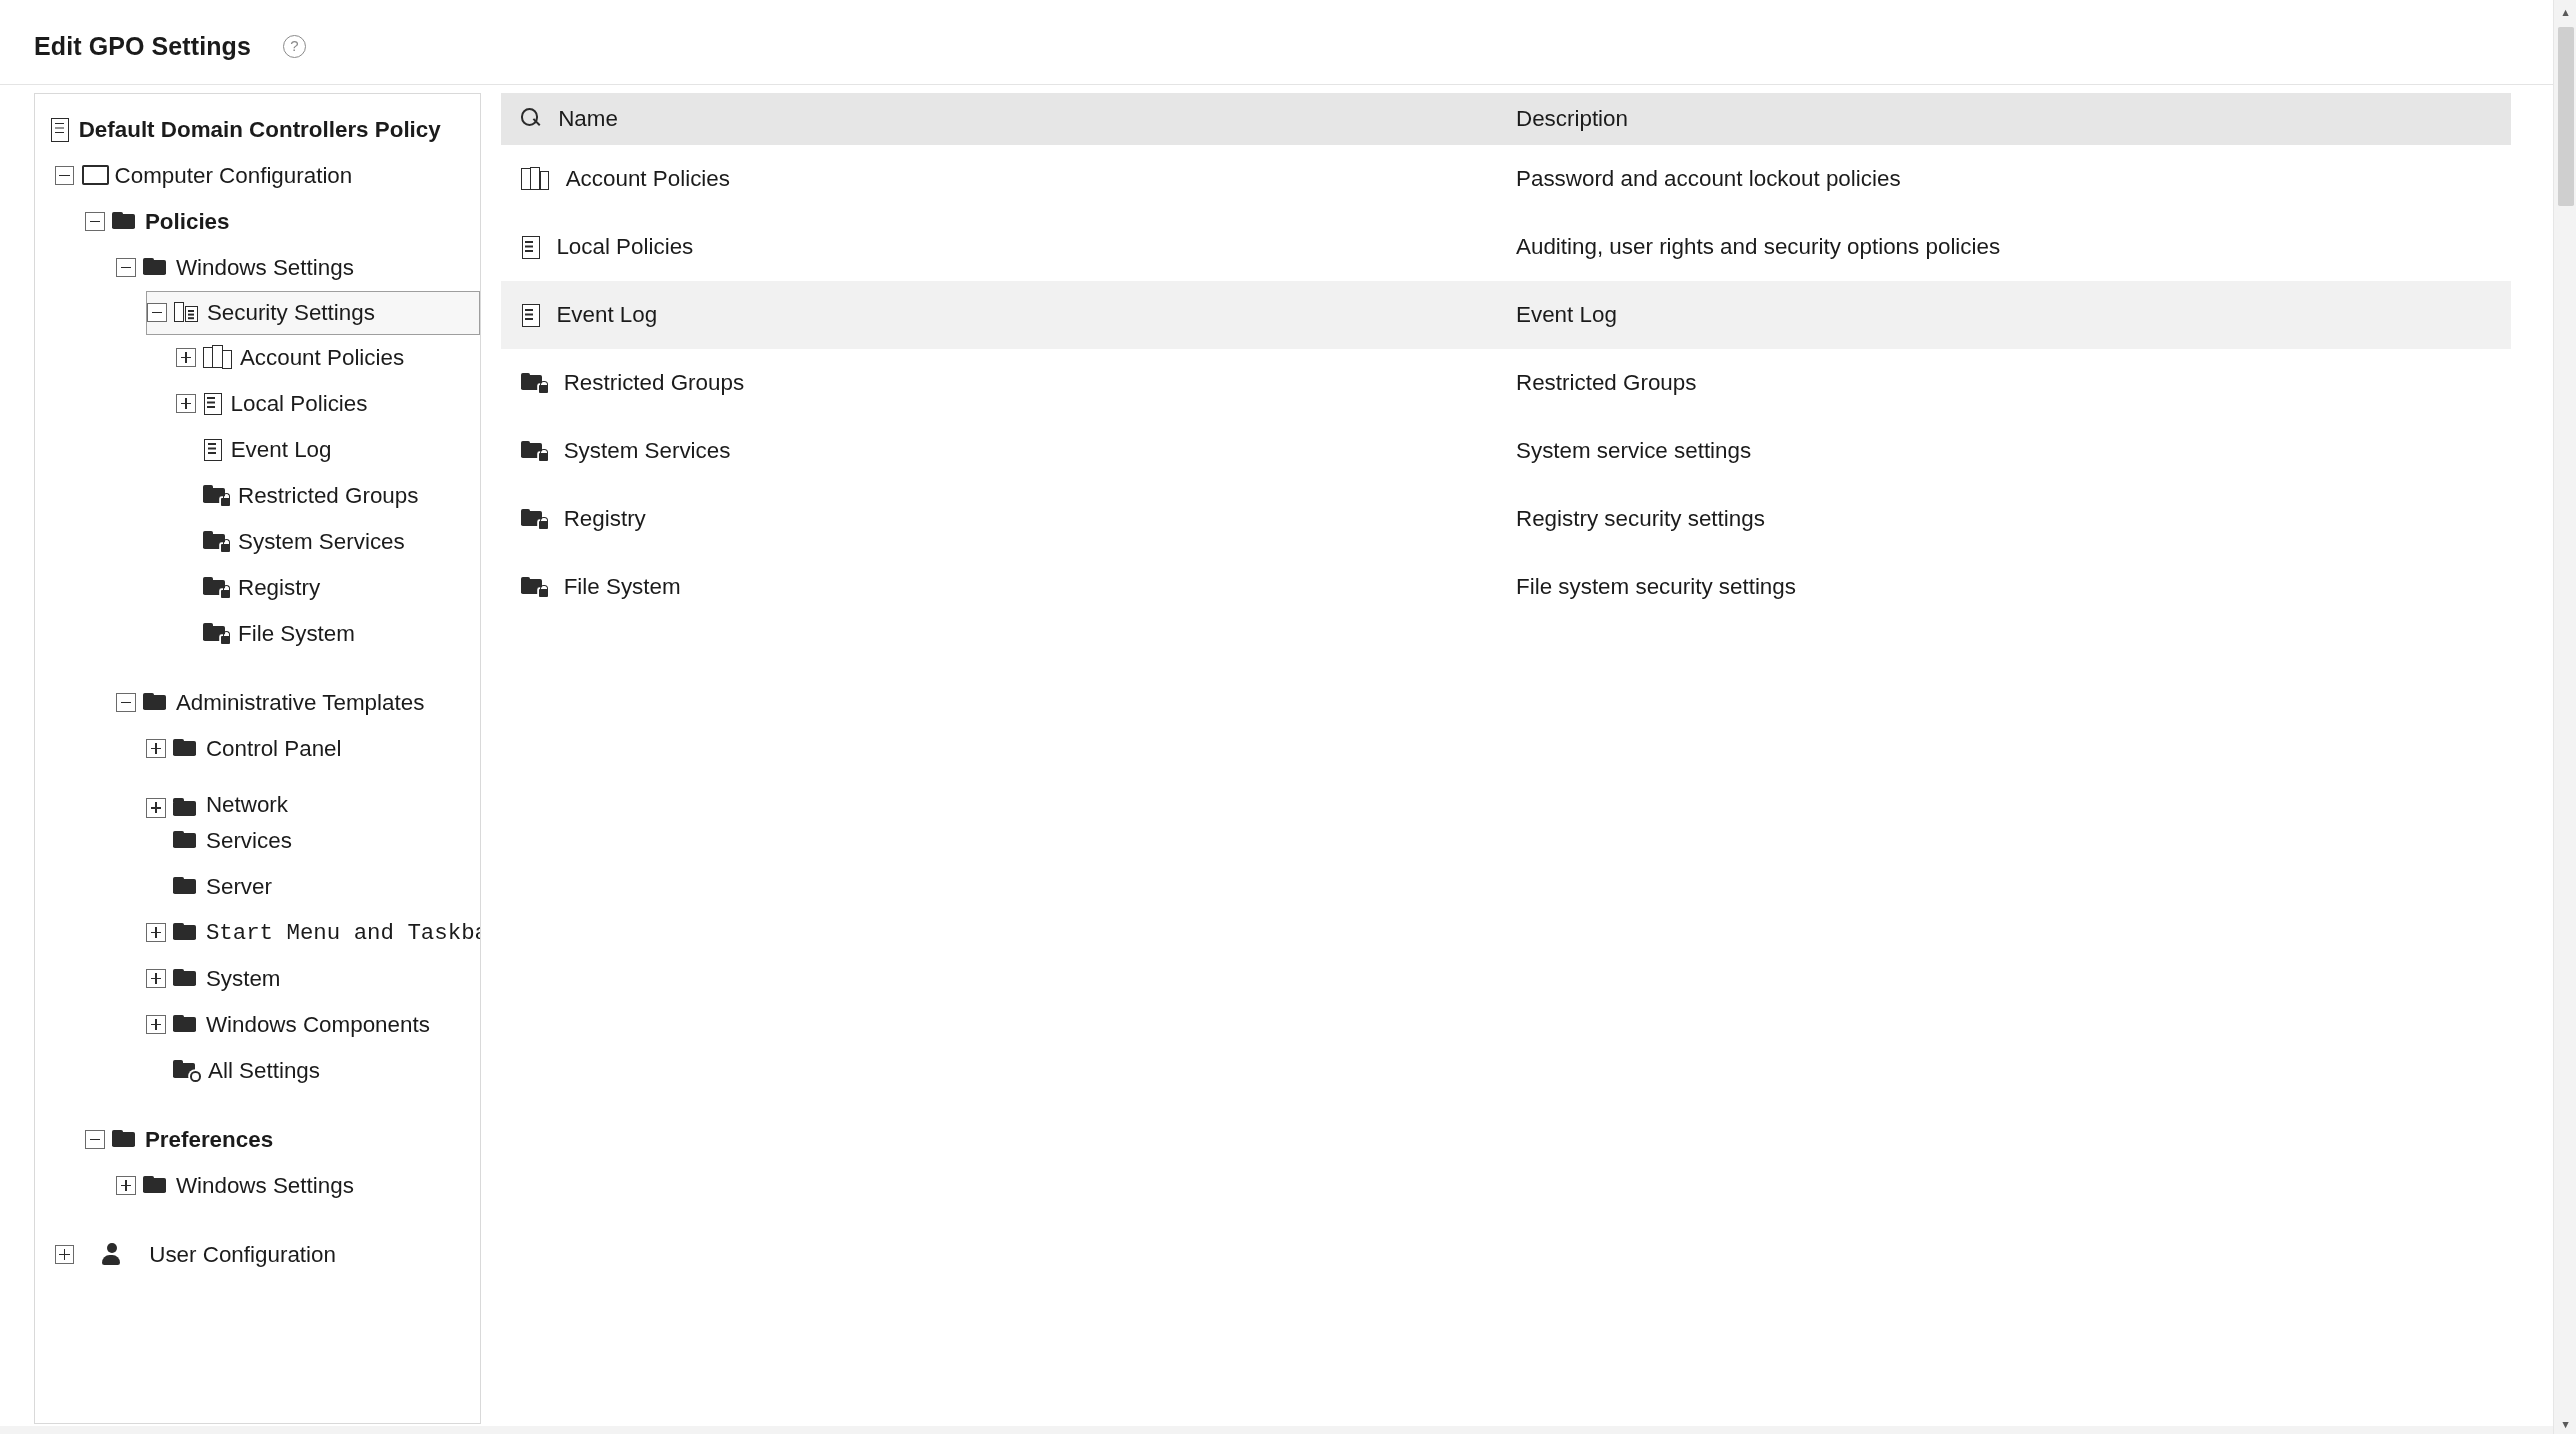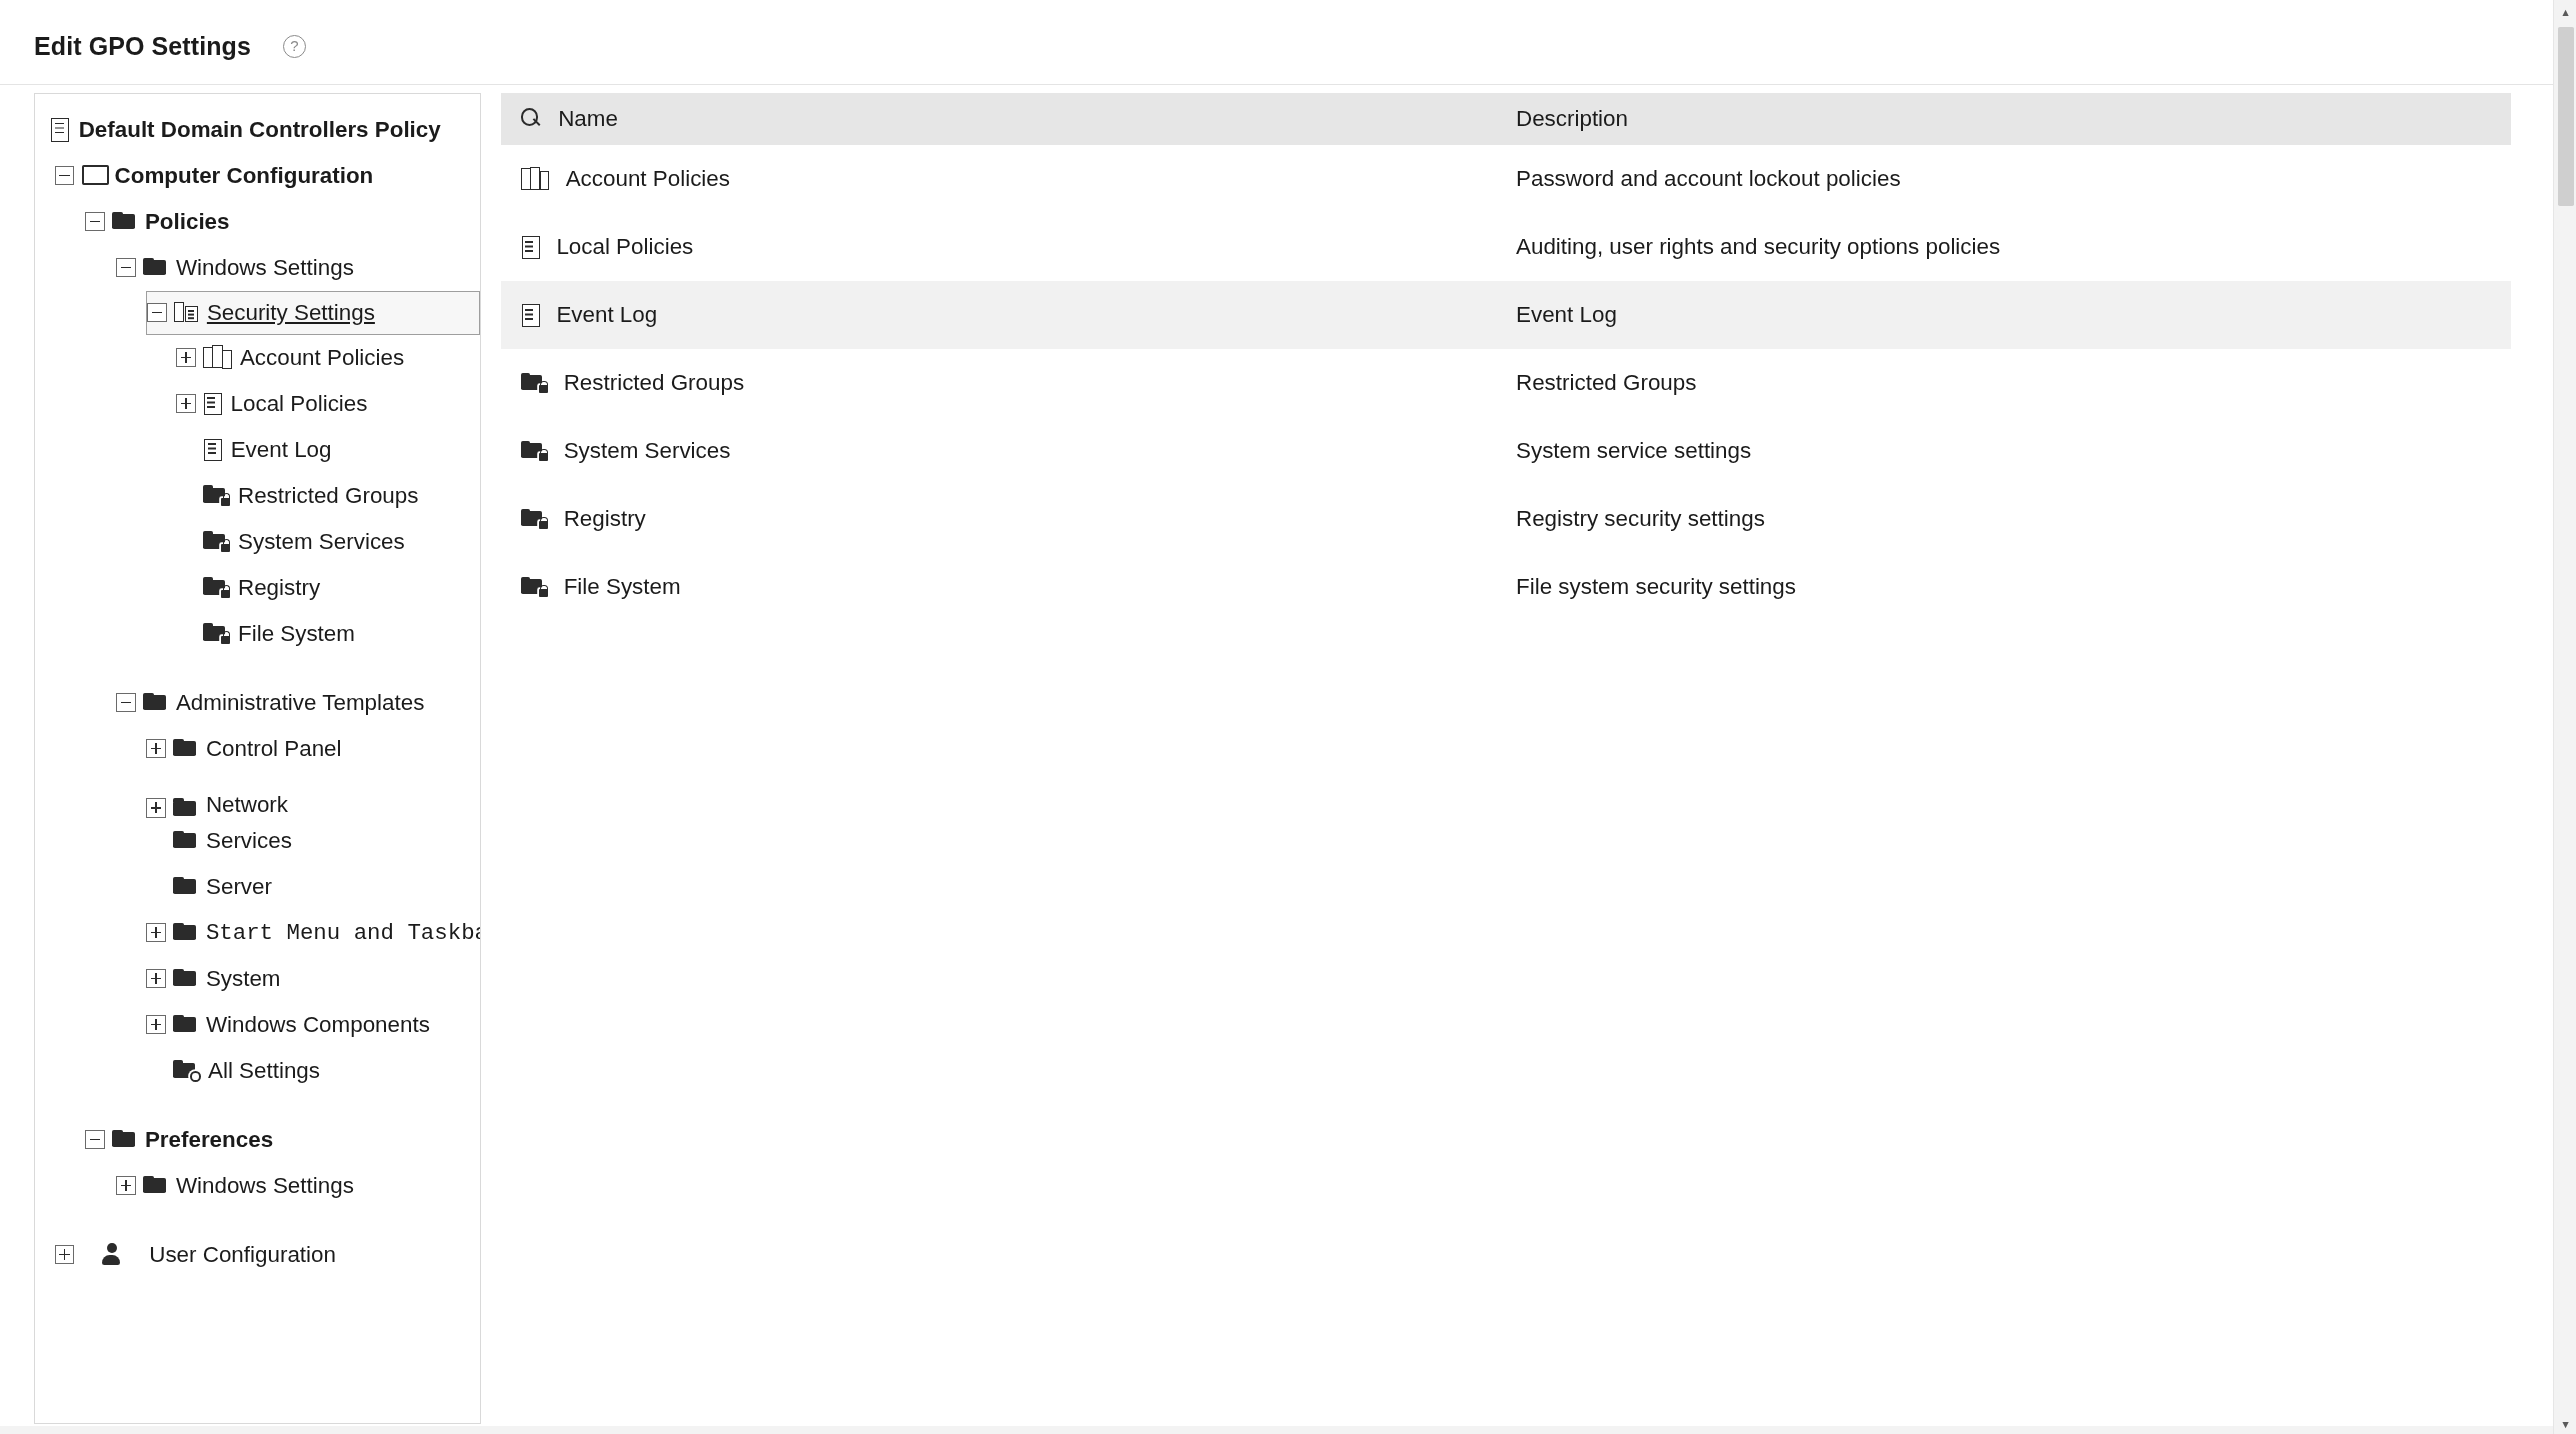--- a/index.html
+++ b/index.html
@@ -362,36 +362,36 @@
   <div class="header-title">Edit GPO Settings</div>
   <div class="help-icon">?</div>
 </div>
 
 <div class="tree-pane">
   <div class="tree-row bold" style="padding-left:16px;">
     <span class="ico ico-gpo"></span>
     <span class="label">Default Domain Controllers Policy</span>
   </div>
   <div id="tree-list">
-      <div class="tree-row" style="margin-left: 19.7px; font-weight: bold;">
+      <div class="tree-row" style="margin-left: 19.7px;">
         <span class="expander"></span>
         <span class="ico ico-monitor"></span>
         <span class="label">Computer Configuration</span>
       </div>
       <div class="tree-row bold" style="margin-left: 50px;">
         <span class="expander"></span>
         <span class="ico ico-folder"></span>
         <span class="label">Policies</span>
       </div>
       <div class="tree-row" style="margin-left: 81px;">
         <span class="expander"></span>
         <span class="ico ico-folder"></span>
         <span class="label">Windows Settings</span>
       </div>
-      <div class="tree-row selected-box" style="margin-left: 111px; text-decoration: underline;">
+      <div class="tree-row selected-box" style="margin-left: 111px;">
         <span class="expander"></span>
         <span class="ico ico-sec">
           <i class="s-a"></i>
           <i class="s-b"></i>
         </span>
         <span class="label">Security Settings</span>
       </div>
       <div class="tree-row" style="margin-left: 141px;">
         <span class="expander plus"></span>
         <span class="ico ico-acct">

